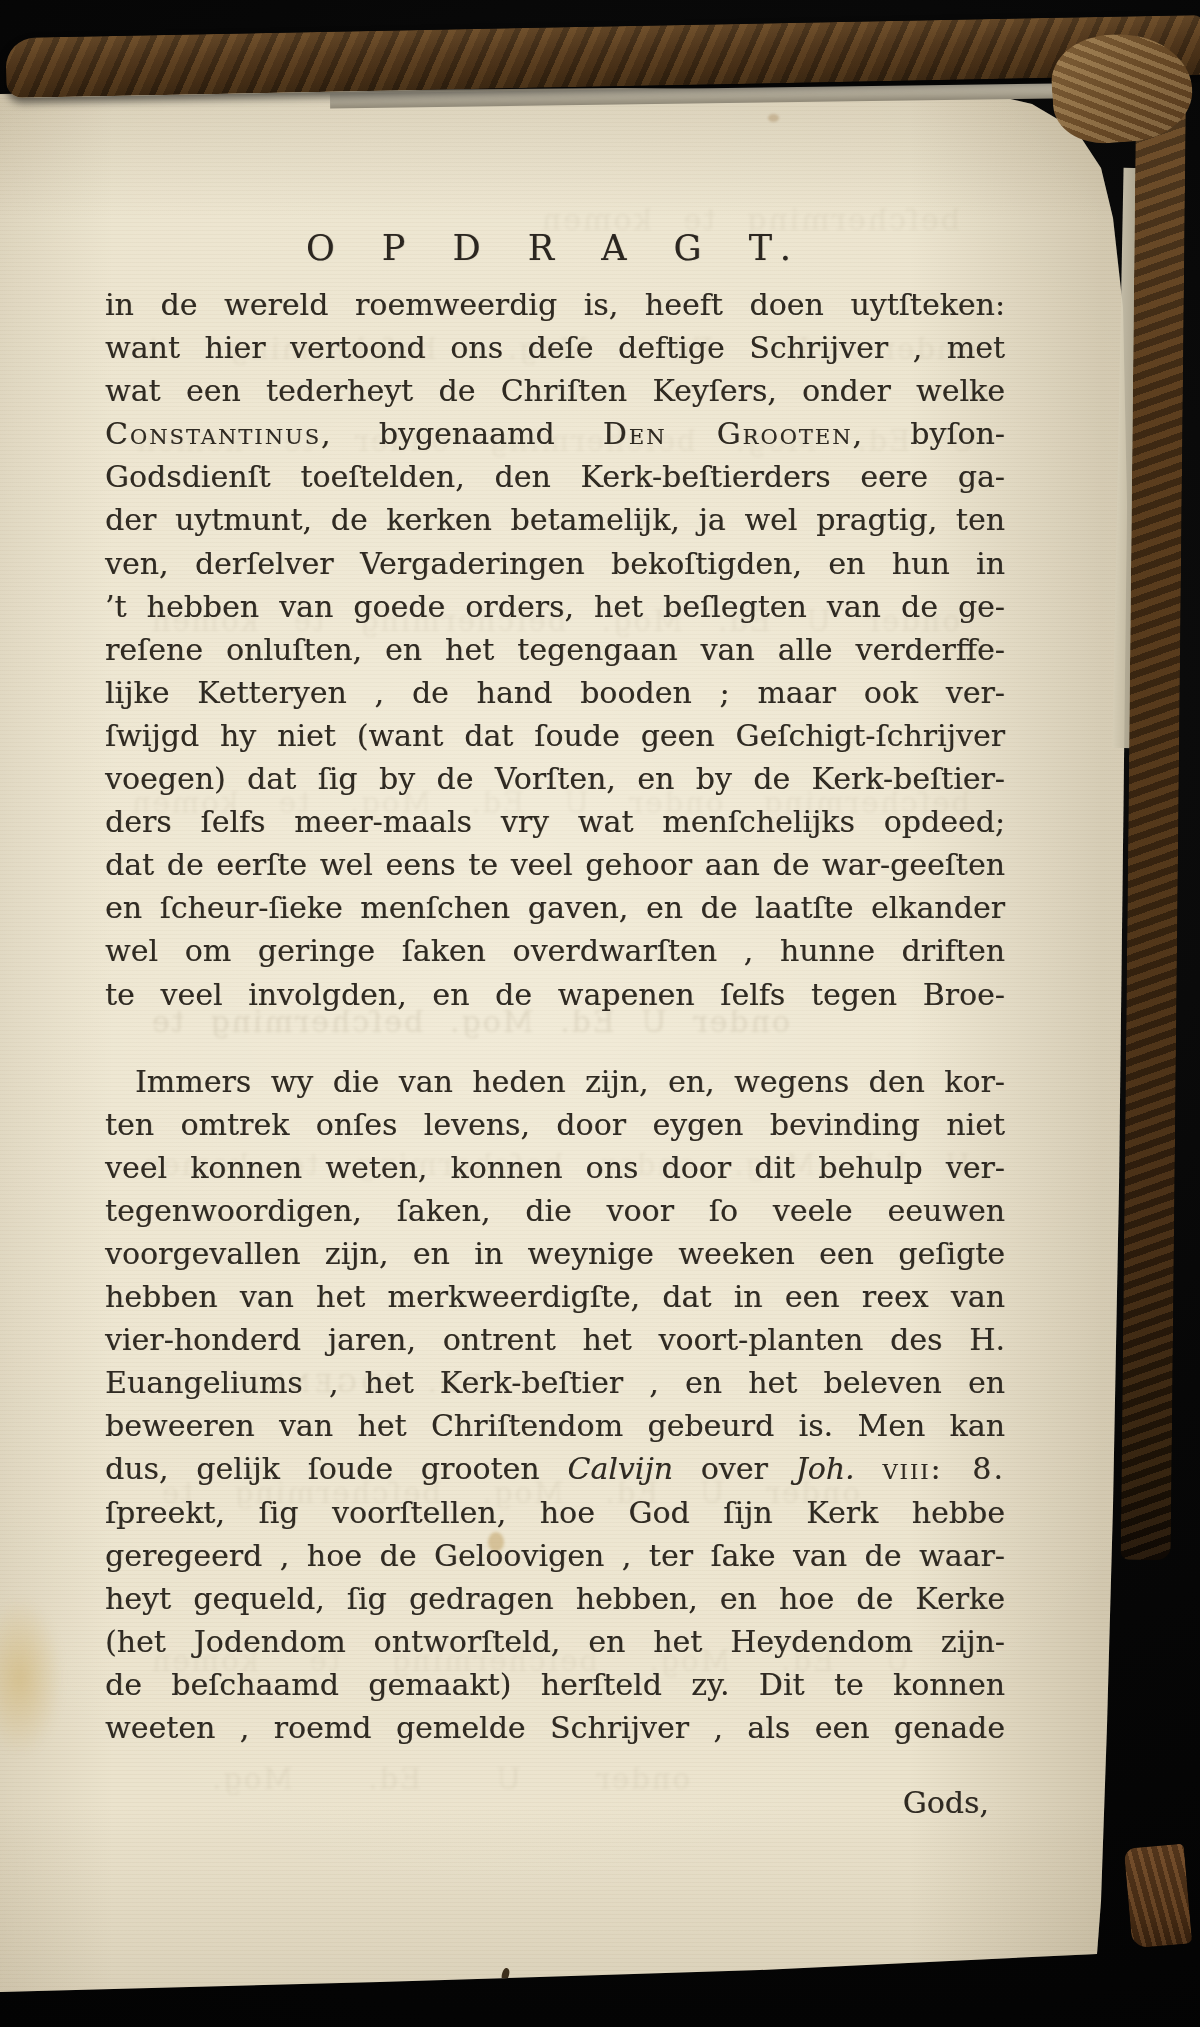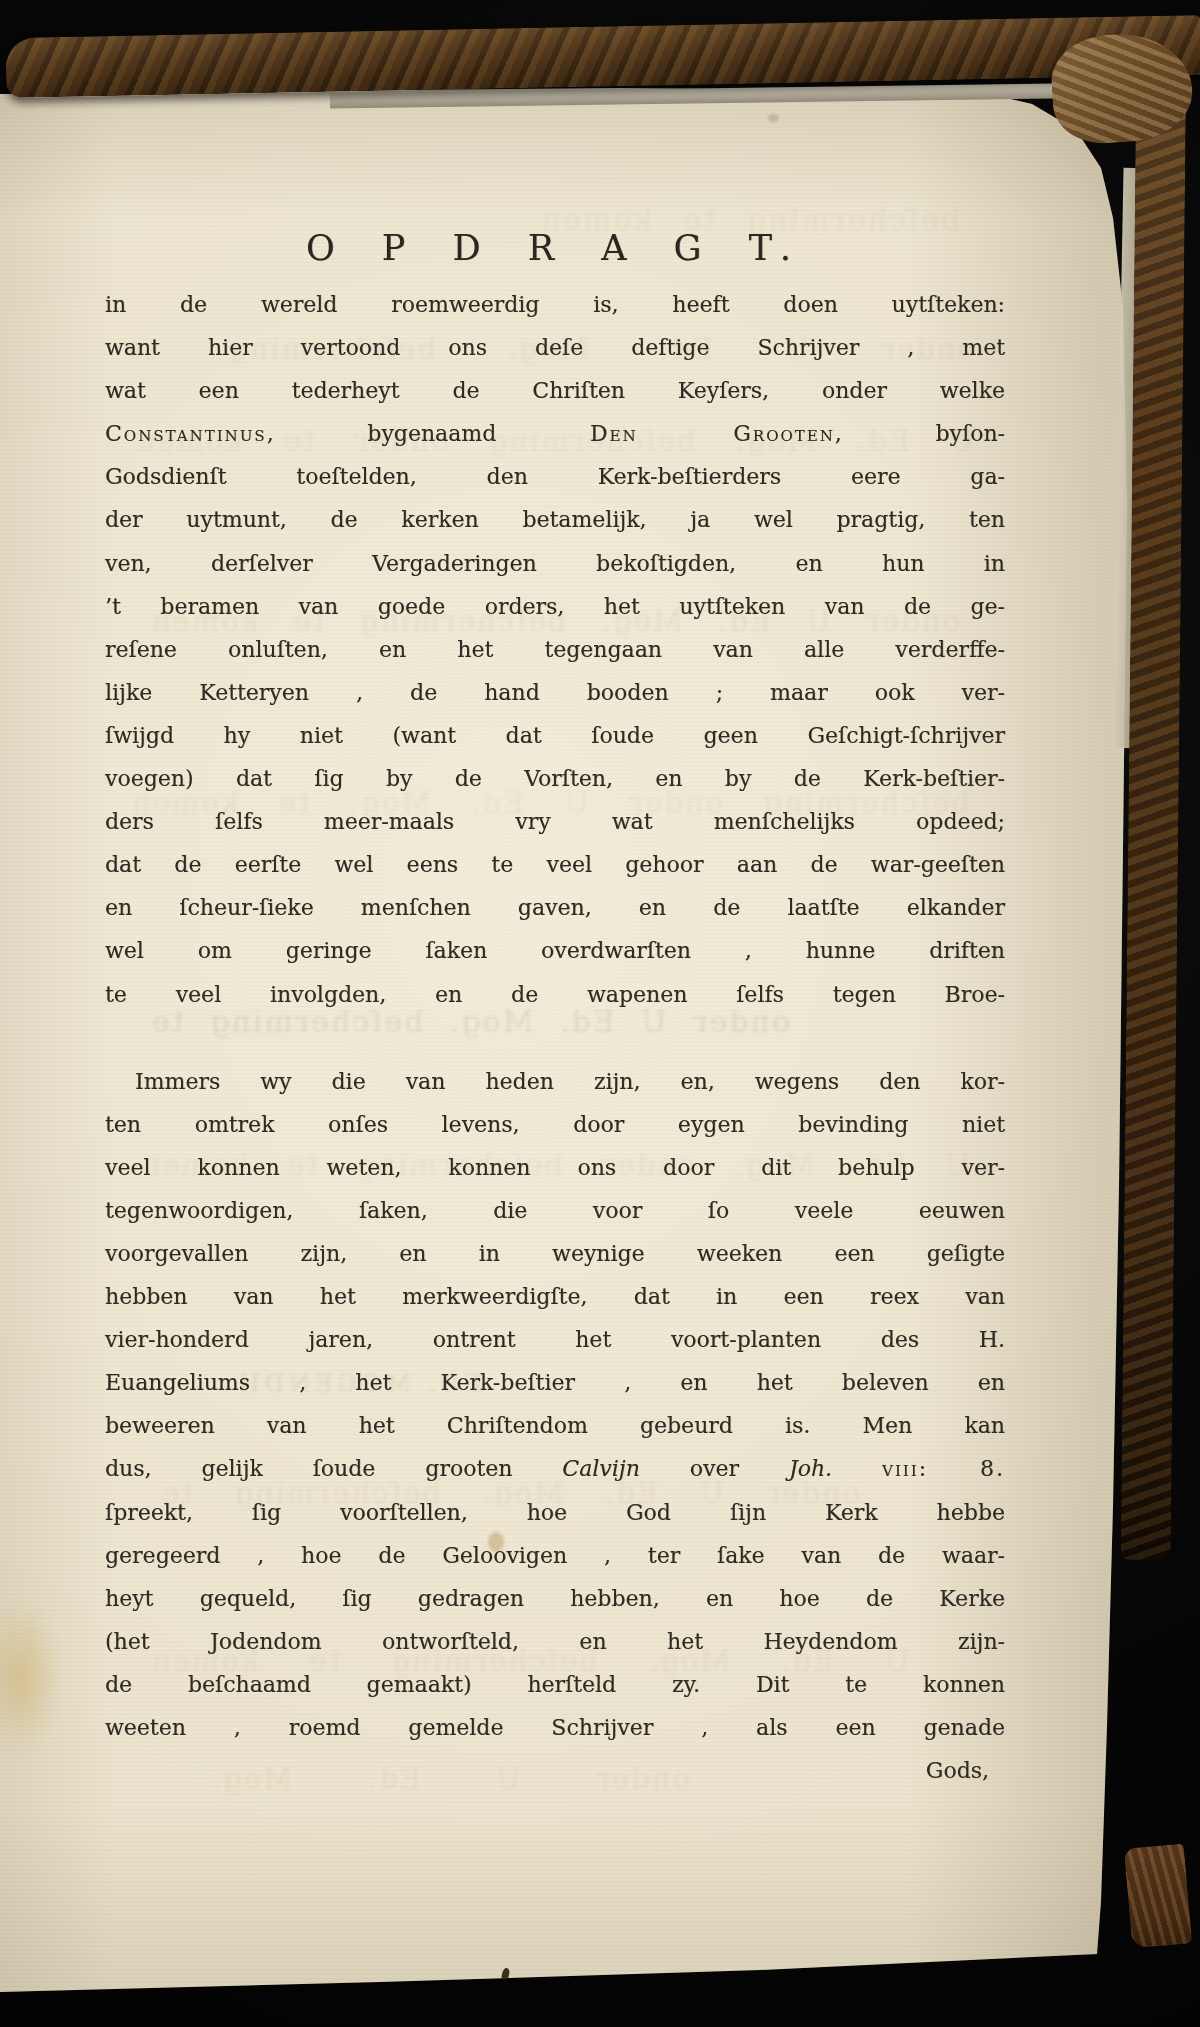--- a/index.html
+++ b/index.html
@@ -54,26 +54,26 @@
   
   .heading{
     position:absolute;left:105px;top:142px;width:900px;
     text-align:center;
     font-size:35px;letter-spacing:13px;word-spacing:10px;
     color:#2b2620;
     text-shadow:0.4px 0.4px 0.7px rgba(43,38,32,0.45);
   }
   .text-block{
     position:absolute;left:105px;top:197px;width:900px;
-    color:#2f2a22;font-size:22px;
+    color:#2f2a22;font-size:30px;
     text-shadow:0.4px 0.4px 0.6px rgba(47,42,34,0.4);
   }
   .line{line-height:43.1px;text-align:justify;text-align-last:justify;}
   .line.left{text-align:left;text-align-last:left;}
-  .line.right{text-align:left;text-align-last:right;padding-right:16px;}
+  .line.right{text-align:left;text-align-last:right;padding-right:16px;margin-top:32px;}
   .line.indent{text-indent:30px;margin-top:44px;}
   .sc{font-variant:small-caps;letter-spacing:2px;}
   .it{font-style:italic;}
   
   .stack-top{
     position:absolute;left:330px;top:88px;width:800px;height:15px;
     background:linear-gradient(180deg,#c7c0ae,#aba492 60%,#8f8877);
     transform:rotate(-0.8deg);
     z-index:3;
   }
@@ -145,21 +145,21 @@
   <div class="fox1"></div>
   <div class="heading">O P D R A G T.</div>
   <div class="text-block">
       <div class="line"><span>in de wereld roemweerdig is, heeft doen uytſteken:</span></div>
       <div class="line"><span>want hier vertoond ons deſe deftige Schrijver , met</span></div>
       <div class="line"><span>wat een tederheyt de Chriſten Keyſers, onder welke</span></div>
       <div class="line"><span class="sc">Constantinus</span><span>, bygenaamd </span><span class="sc">Den Grooten</span><span>, byſon-</span></div>
       <div class="line"><span>Godsdienſt toeſtelden, den Kerk-beſtierders eere ga-</span></div>
       <div class="line"><span>der uytmunt, de kerken betamelijk, ja wel pragtig, ten</span></div>
       <div class="line"><span>ven, derſelver Vergaderingen bekoſtigden, en hun in</span></div>
-      <div class="line"><span>’t beramen van goede orders, het uytſteken van de ge-</span></div>
+      <div class="line"><span>’t hebben van goede orders, het beſlegten van de ge-</span></div>
       <div class="line"><span>reſene onluſten, en het tegengaan van alle verderffe-</span></div>
       <div class="line"><span>lijke Ketteryen , de hand booden ; maar ook ver-</span></div>
       <div class="line"><span>ſwijgd hy niet (want dat ſoude geen Geſchigt-ſchrijver</span></div>
       <div class="line"><span>voegen) dat ſig by de Vorſten, en by de Kerk-beſtier-</span></div>
       <div class="line"><span>ders ſelfs meer-maals vry wat menſchelijks opdeed;</span></div>
       <div class="line"><span>dat de eerſte wel eens te veel gehoor aan de war-geeſten</span></div>
       <div class="line"><span>en ſcheur-ſieke menſchen gaven, en de laatſte elkander</span></div>
       <div class="line"><span>wel om geringe ſaken overdwarſten , hunne driften</span></div>
       <div class="line"><span>te veel involgden, en de wapenen ſelfs tegen Broe-</span></div>
       <div class="line indent"><span>Immers wy die van heden zijn, en, wegens den kor-</span></div>

